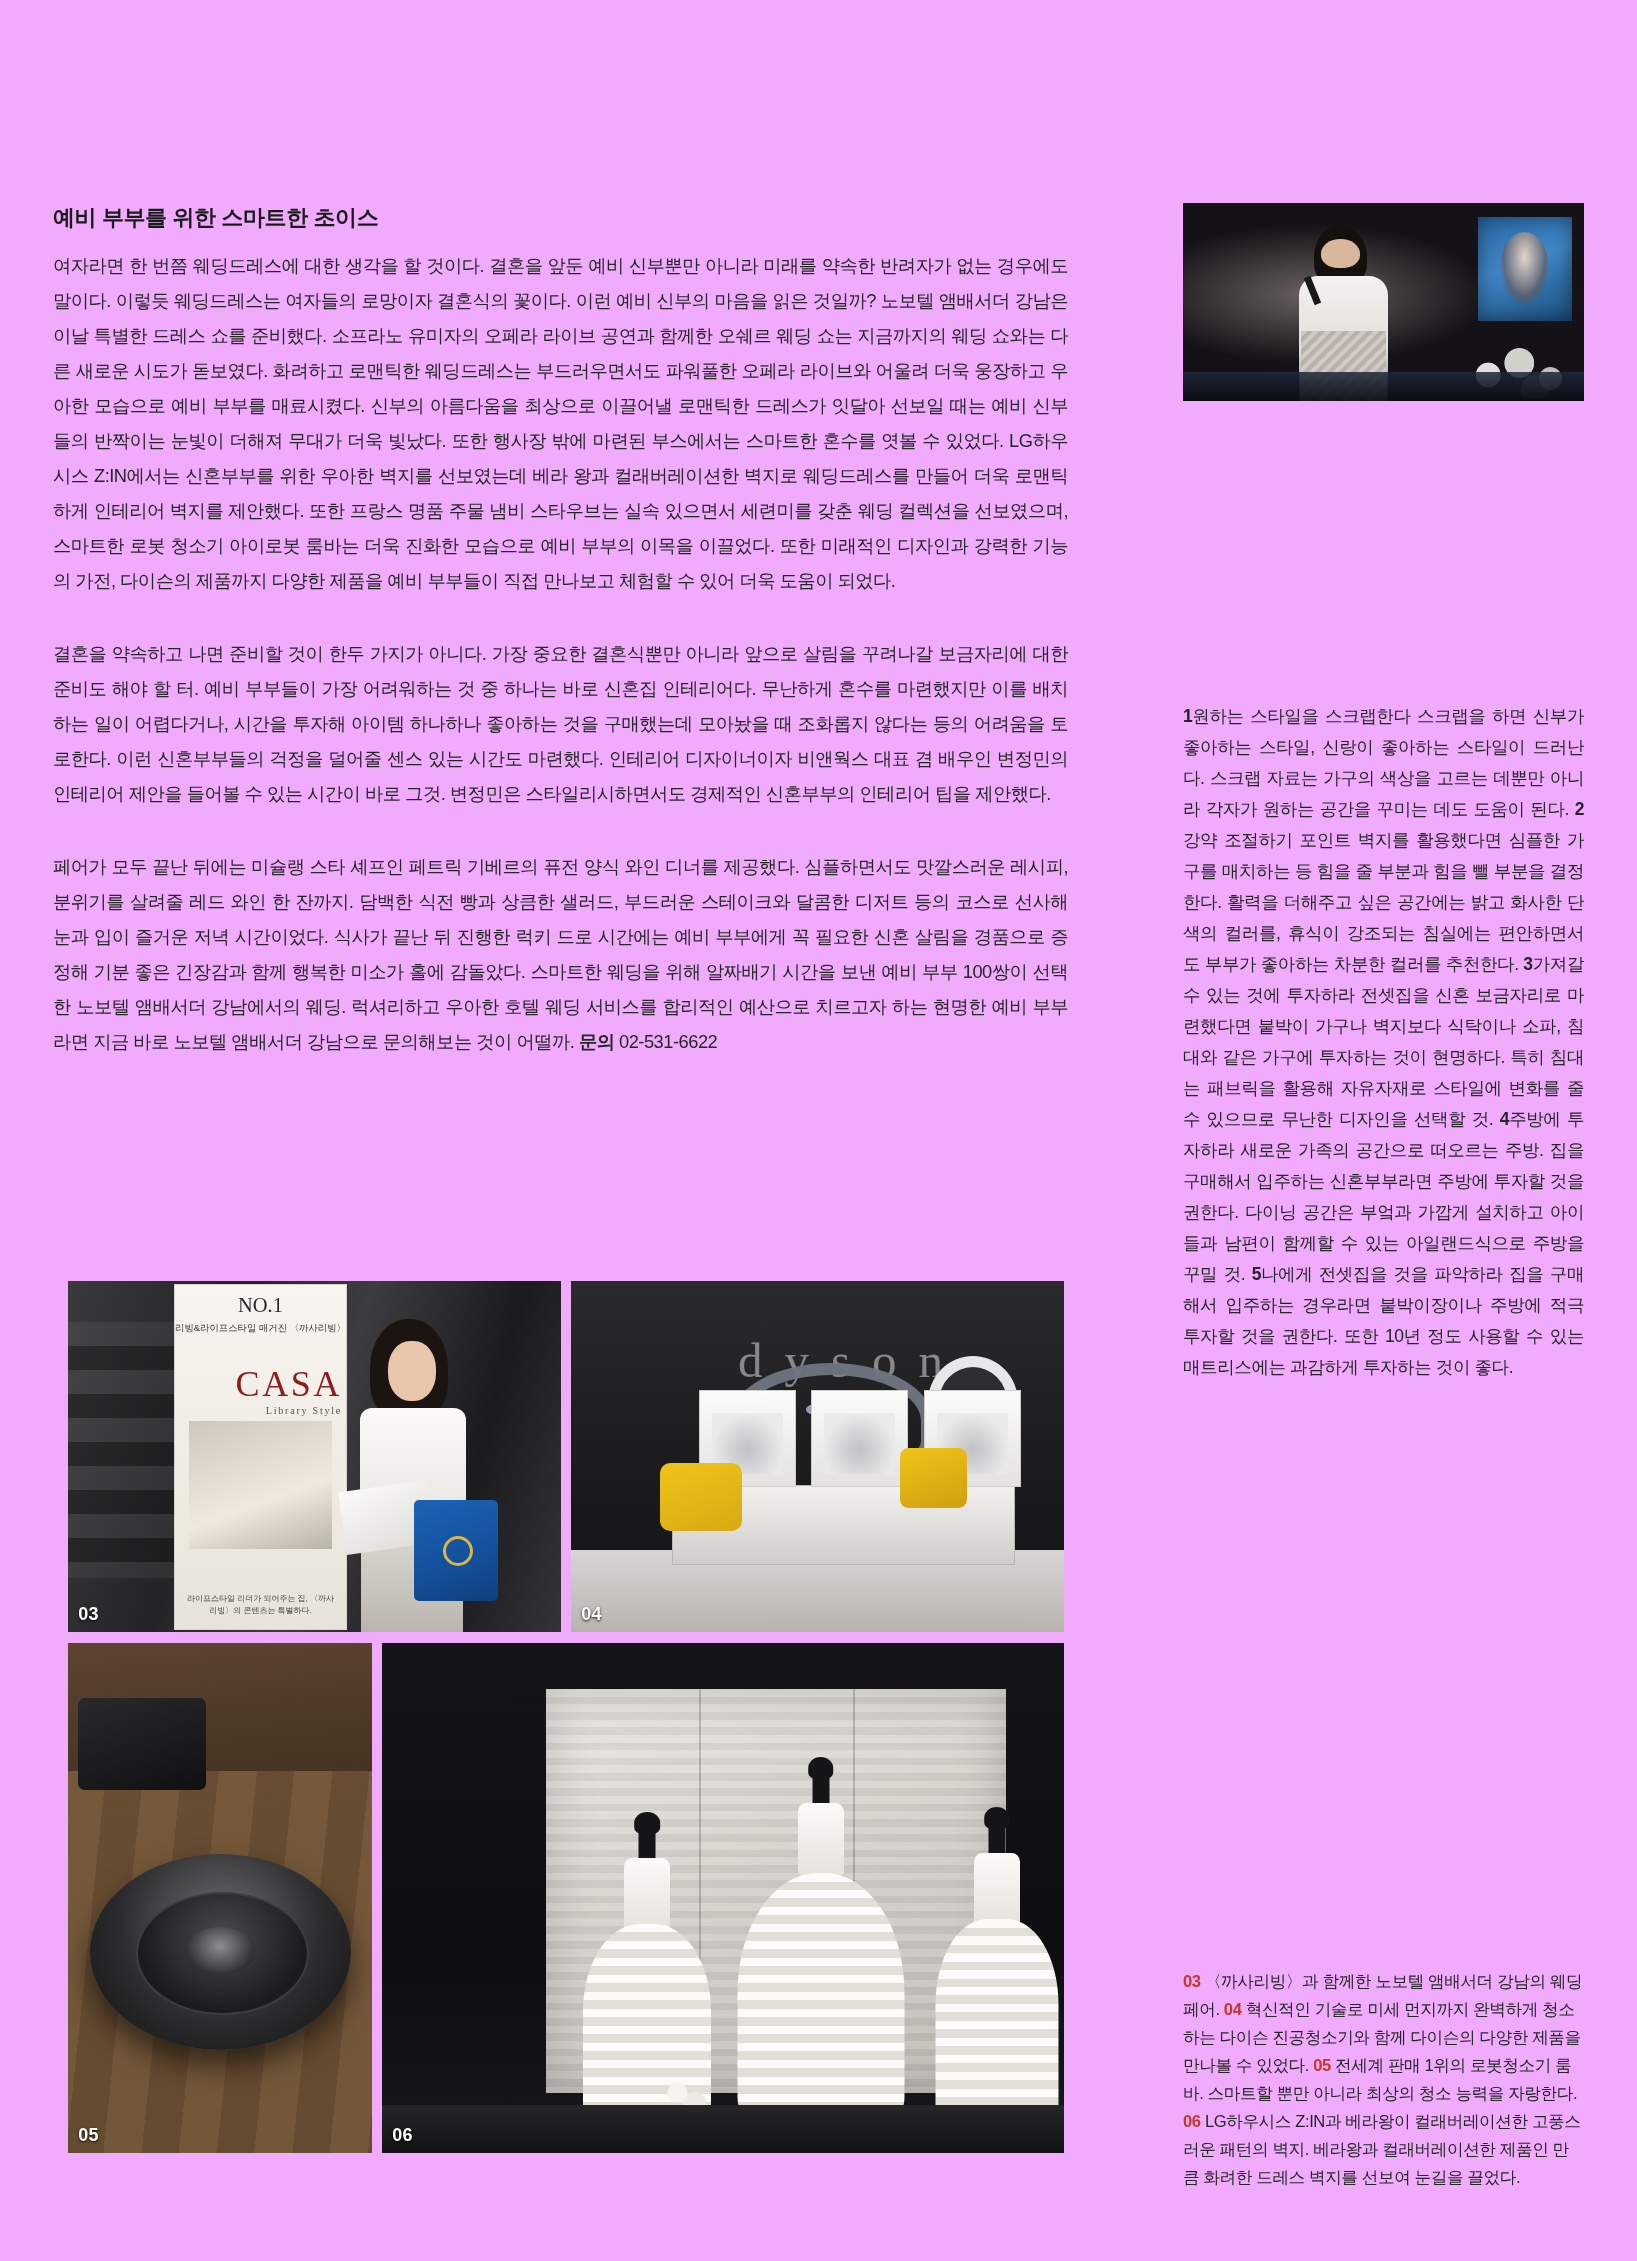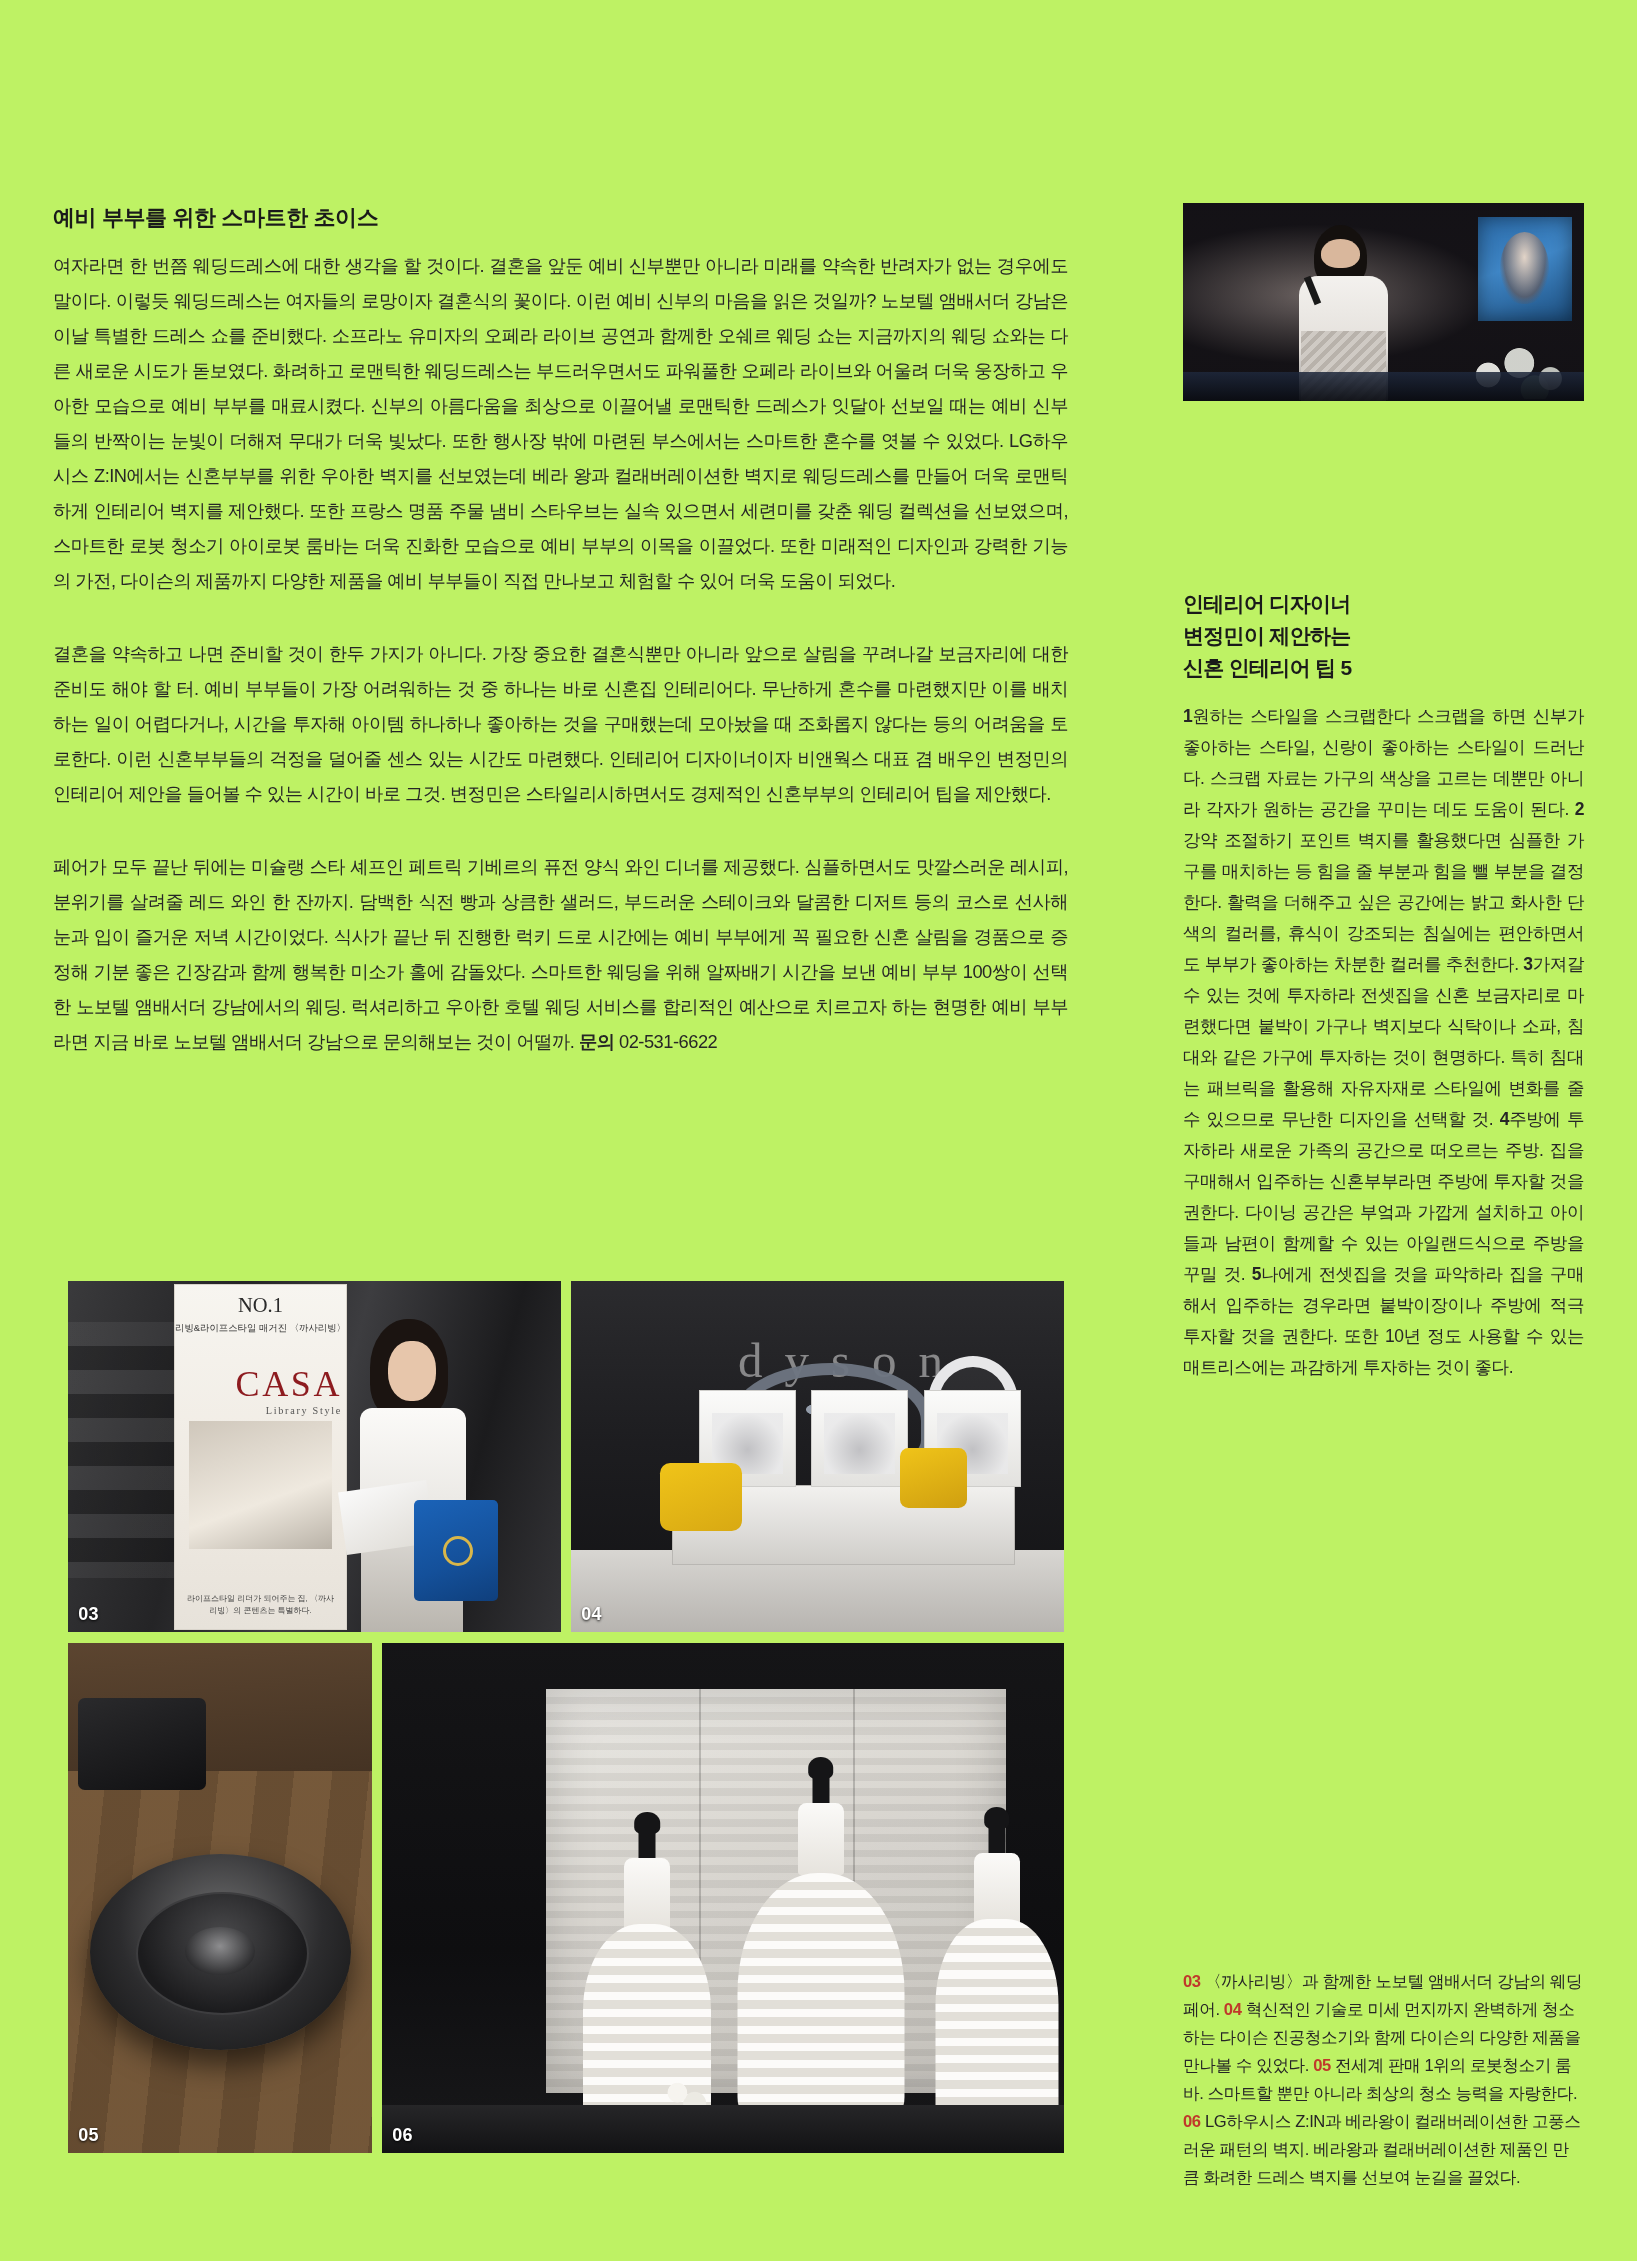--- a/index.html
+++ b/index.html
@@ -11,21 +11,21 @@
     width: 1637px;
     height: 2261px;
     position: relative;
     font-family: "Liberation Sans", sans-serif;
     color: #231f20;
     overflow: hidden;
   }
   .page {
     position: absolute;
     inset: 0;
-    background: #bef264;
+    background: #f0abfc;
   }
 
   
   .left-col {
     position: absolute;
     left: 53px;
     top: 203px;
     width: 1015px;
   }
   h2.section-head {
@@ -524,25 +524,20 @@
       <div class="rp-head"></div>
       <div class="rp-hair"></div>
       <div class="rp-body"></div>
       <div class="rp-skirt"></div>
       <div class="rp-mic"></div>
     </div>
     <div class="rp-flowers"></div>
     <div class="rp-table"></div>
   </div>
 
-  <div class="tip-title">
-    <span>인테리어 디자이너</span><br>
-    <span>변정민이 제안하는</span><br>
-    <span>신혼 인테리어 팁 5</span>
-  </div>
 
   <div class="tip-body">
     <span class="tip-num">1</span><span class="tip-lead">원하는 스타일을 스크랩한다</span><span> 스크랩을 하면 신부가 좋아하는 스타일, 신랑이 좋아하는 스타일이 드러난다. 스크랩 자료는 가구의 색상을 고르는 데뿐만 아니라 각자가 원하는 공간을 꾸미는 데도 도움이 된다.</span>
     <span class="tip-num">2</span><span class="tip-lead">강약 조절하기</span><span> 포인트 벽지를 활용했다면 심플한 가구를 매치하는 등 힘을 줄 부분과 힘을 뺄 부분을 결정한다. 활력을 더해주고 싶은 공간에는 밝고 화사한 단색의 컬러를, 휴식이 강조되는 침실에는 편안하면서도 부부가 좋아하는 차분한 컬러를 추천한다.</span>
     <span class="tip-num">3</span><span class="tip-lead">가져갈 수 있는 것에 투자하라</span><span> 전셋집을 신혼 보금자리로 마련했다면 붙박이 가구나 벽지보다 식탁이나 소파, 침대와 같은 가구에 투자하는 것이 현명하다. 특히 침대는 패브릭을 활용해 자유자재로 스타일에 변화를 줄 수 있으므로 무난한 디자인을 선택할 것.</span>
     <span class="tip-num">4</span><span class="tip-lead">주방에 투자하라</span><span> 새로운 가족의 공간으로 떠오르는 주방. 집을 구매해서 입주하는 신혼부부라면 주방에 투자할 것을 권한다. 다이닝 공간은 부엌과 가깝게 설치하고 아이들과 남편이 함께할 수 있는 아일랜드식으로 주방을 꾸밀 것.</span>
     <span class="tip-num">5</span><span class="tip-lead">나에게 전셋집을 것을 파악하라</span><span> 집을 구매해서 입주하는 경우라면 붙박이장이나 주방에 적극 투자할 것을 권한다. 또한 10년 정도 사용할 수 있는 매트리스에는 과감하게 투자하는 것이 좋다.</span>
   </div>
 
   <div class="photo-grid">

